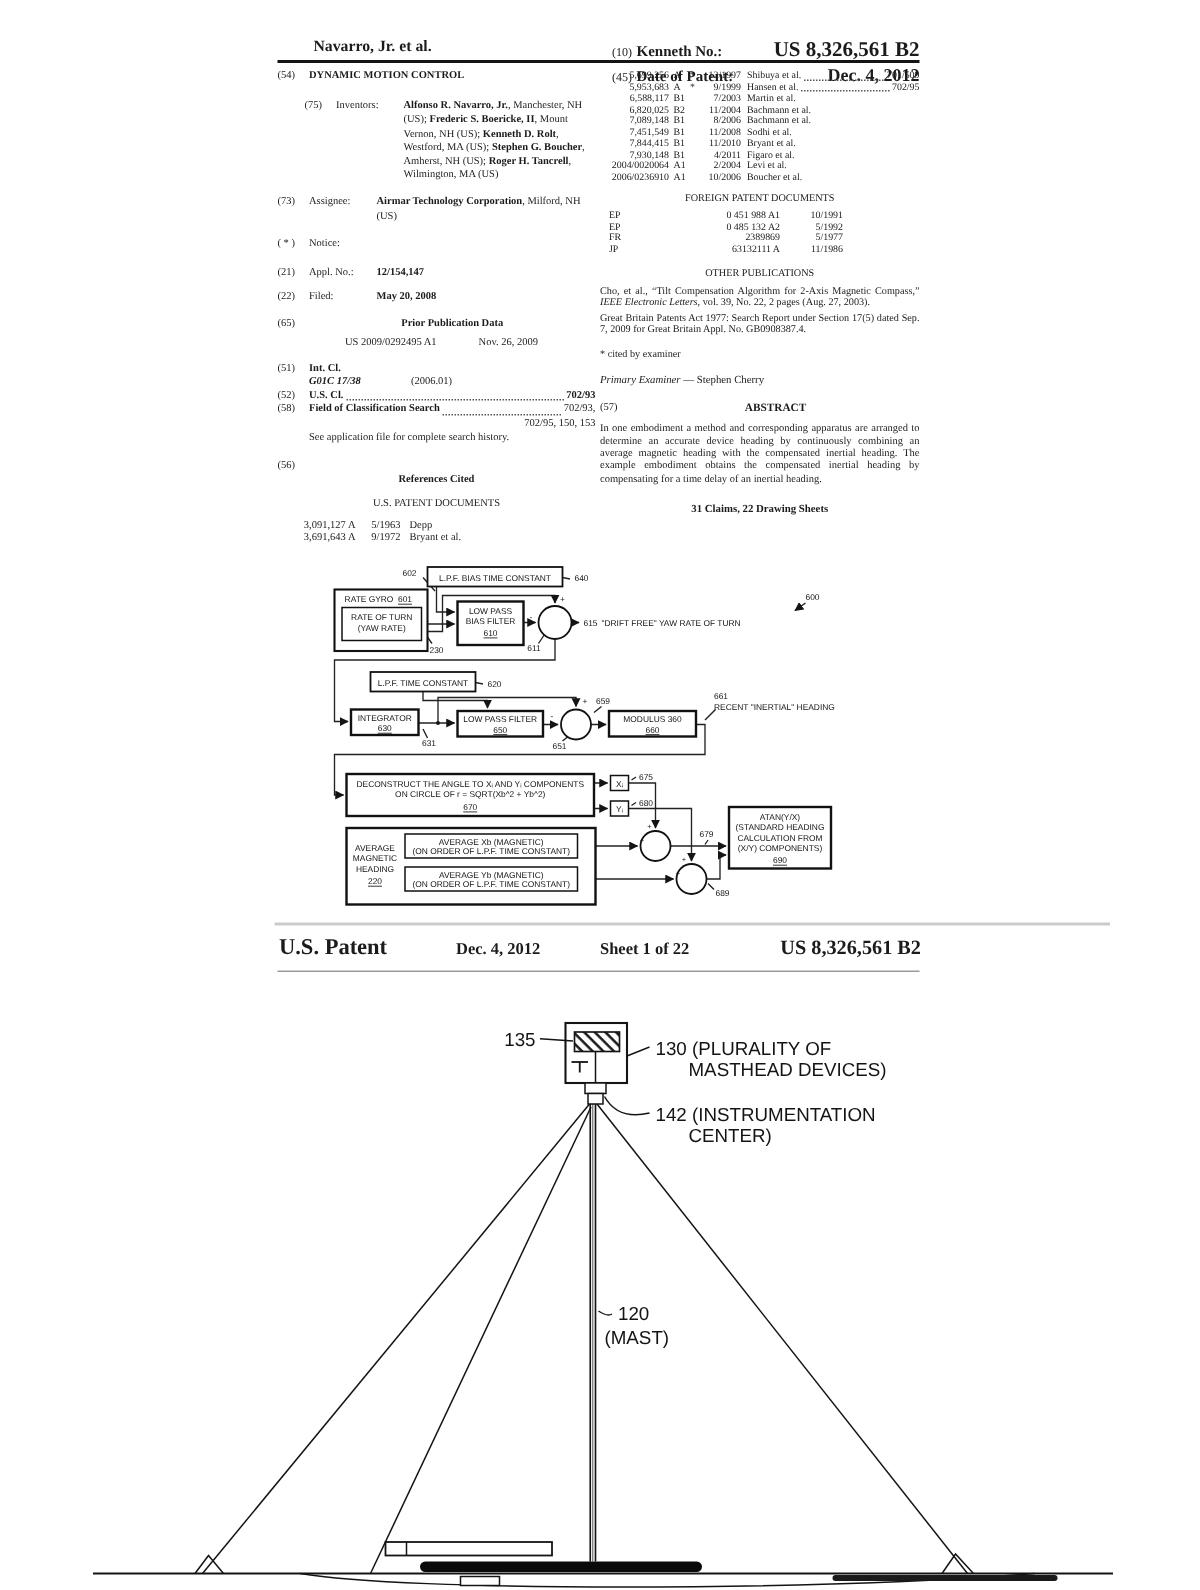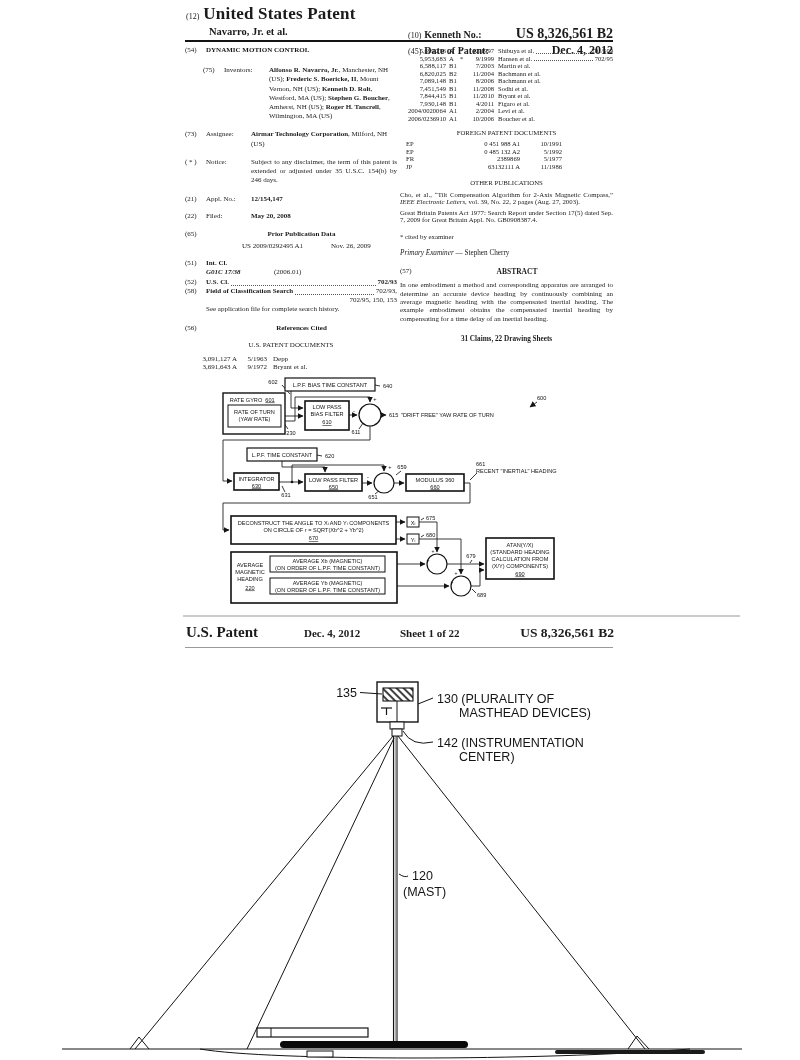--- a/index.html
+++ b/index.html
@@ -57,24 +57,20 @@
   .sh-no{font-size:13.5px;font-weight:bold;margin-left:auto;}
 
   svg text{font-family:"Liberation Sans",sans-serif;fill:#141414;}
   .u{text-decoration:underline;}
 </style>
 </head>
 <body>
 
 <div class="page">
 
-  <div class="abs" style="left:186px;top:4px;display:flex;align-items:baseline;">
-    <span class="hnum">(12)</span>
-    <span class="h-title" style="margin-left:4px;">United States Patent</span>
-  </div>
   <div class="abs h-sub" style="left:209px;top:26px;">Navarro, Jr. et al.</div>
 
   <div class="abs hr-row" style="left:408px;top:6px;">
     <span class="hnum">(10)</span>
     <span class="hr-label">Kenneth No.:</span>
     <span class="hr-val-big">US 8,326,561 B2</span>
   </div>
   <div class="abs hr-row" style="left:408px;top:23px;">
     <span class="hnum">(45)</span>
     <span class="hr-label">Date of Patent:</span>
@@ -97,41 +93,40 @@
 
     <div class="fr" style="margin-top:9px;">
       <span class="fn">(73)</span>
       <span class="fl">Assignee:</span>
       <span class="fv"><b class="nm">Airmar Technology Corporation</b><span>, Milford, NH (US)</span></span>
     </div>
 
     <div class="fr" style="margin-top:9px;">
       <span class="fn">( * )</span>
       <span class="fl">Notice:</span>
-      <span class="fv j">Subject to any disclaimer, the term of this patent is extended or adjusted under 35 U.S.C. 154(b) by 246 days.</span>
     </div>
 
     <div class="fr" style="margin-top:10px;">
       <span class="fn">(21)</span>
       <span class="fl">Appl. No.:</span>
       <span class="fv" style="font-weight:bold;">12/154,147</span>
     </div>
 
     <div class="fr" style="margin-top:7px;">
       <span class="fn">(22)</span>
       <span class="fl">Filed:</span>
       <span class="fv" style="font-weight:bold;">May 20, 2008</span>
     </div>
 
     <div class="fr" style="margin-top:9px;">
       <span class="fn">(65)</span>
       <span class="fv ctr">Prior Publication Data</span>
     </div>
     <div class="fr" style="margin-top:3px;">
-      <span style="margin-left:27px;padding-left:30px;">US 2009/0292495 A1</span>
+      <span style="margin-left:15px;padding-left:30px;">US 2009/0292495 A1</span>
       <span style="margin-left:28px;">Nov. 26, 2009</span>
     </div>
 
     <div class="fr" style="margin-top:8px;align-items:flex-end;">
       <span class="fn">(51)</span>
       <span class="fv" style="font-weight:bold;">Int. Cl.</span>
     </div>
     <div class="fr">
       <span style="margin-left:21px;width:68px;font-weight:bold;font-style:italic;">G01C 17/38</span>
       <span>(2006.01)</span>
@@ -146,21 +141,21 @@
 
     <div class="fr">
       <span class="fn">(58)</span>
       <span style="font-weight:bold;">Field of Classification Search</span>
       <span class="lead"></span>
       <span>702/93,</span>
     </div>
     <div style="text-align:right;">702/95, 150, 153</div>
     <div style="margin-left:21px;">See application file for complete search history.</div>
 
-    <div class="fr" style="margin-top:10px;">
+    <div class="fr" style="margin-top:10px;flex-direction:column;">
       <span class="fn">(56)</span>
       <span class="fv ctr">References Cited</span>
     </div>
     <div class="ctr2" style="margin-top:7px;">U.S. PATENT DOCUMENTS</div>
     <div class="usrow" style="margin-top:5px;">
       <span class="us-no">3,091,127 A</span>
       <span class="us-date">5/1963</span>
       <span>Depp</span>
     </div>
     <div class="usrow">

